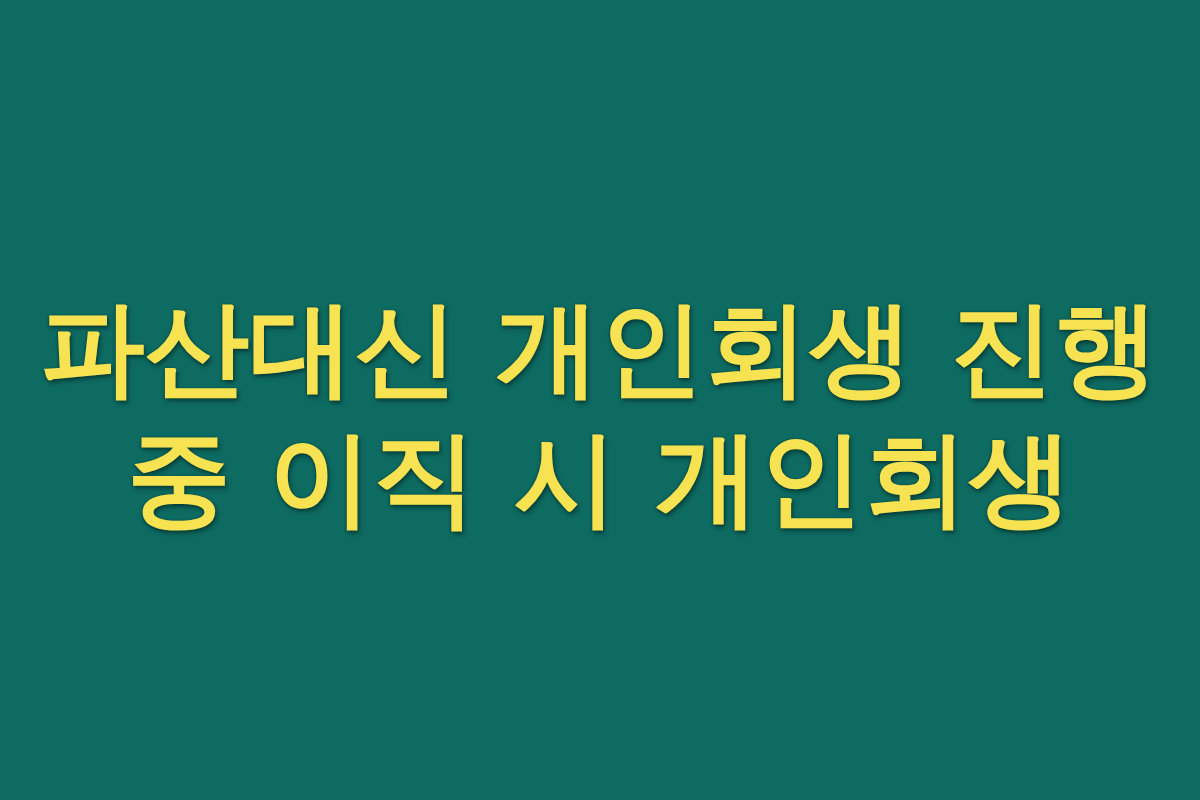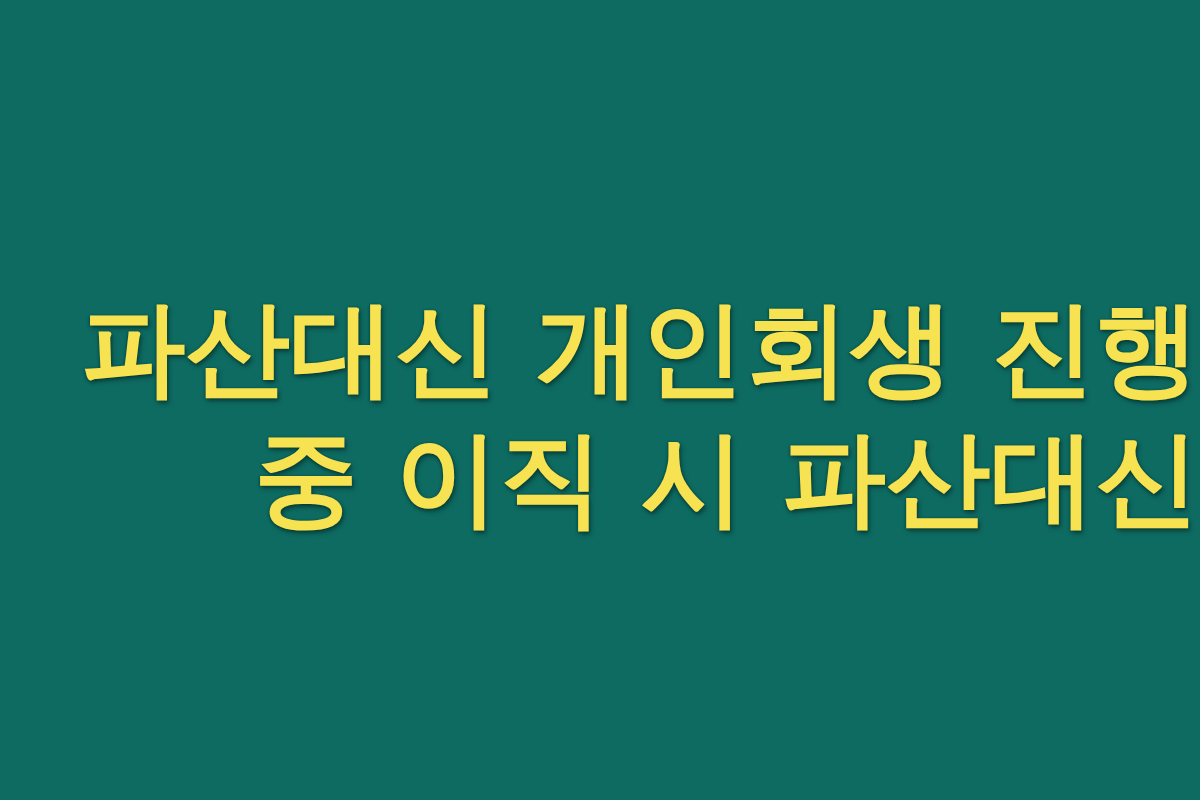--- a/index.html
+++ b/index.html
@@ -21,21 +21,21 @@
     height: 800px;
     background: #0e6b62;
     display: flex;
     align-items: center;
     justify-content: center;
     box-sizing: border-box;
   }
 
   #title-block {
     width: 100%;
-    text-align: right;
+    text-align: center;
     margin-top: 26px;     
     user-select: none;
   }
 
   .title-line {
     display: block;
     color: #f7e352;
     font-family: "DejaVu Sans", "Liberation Sans", sans-serif;
     font-weight: 700;
     font-size: 104px;
@@ -55,17 +55,17 @@
 </style>
 </head>
 <body>
 
 <div id="banner">
 
   <div id="title-block">
 
     <span class="title-line line-1">파산대신 개인회생 진행</span>
 
-    <span class="title-line line-2">중 이직 시 파산대신</span>
+    <span class="title-line line-2">중 이직 시 개인회생</span>
 
   </div>
 
 </div>
 
 </body></html>

